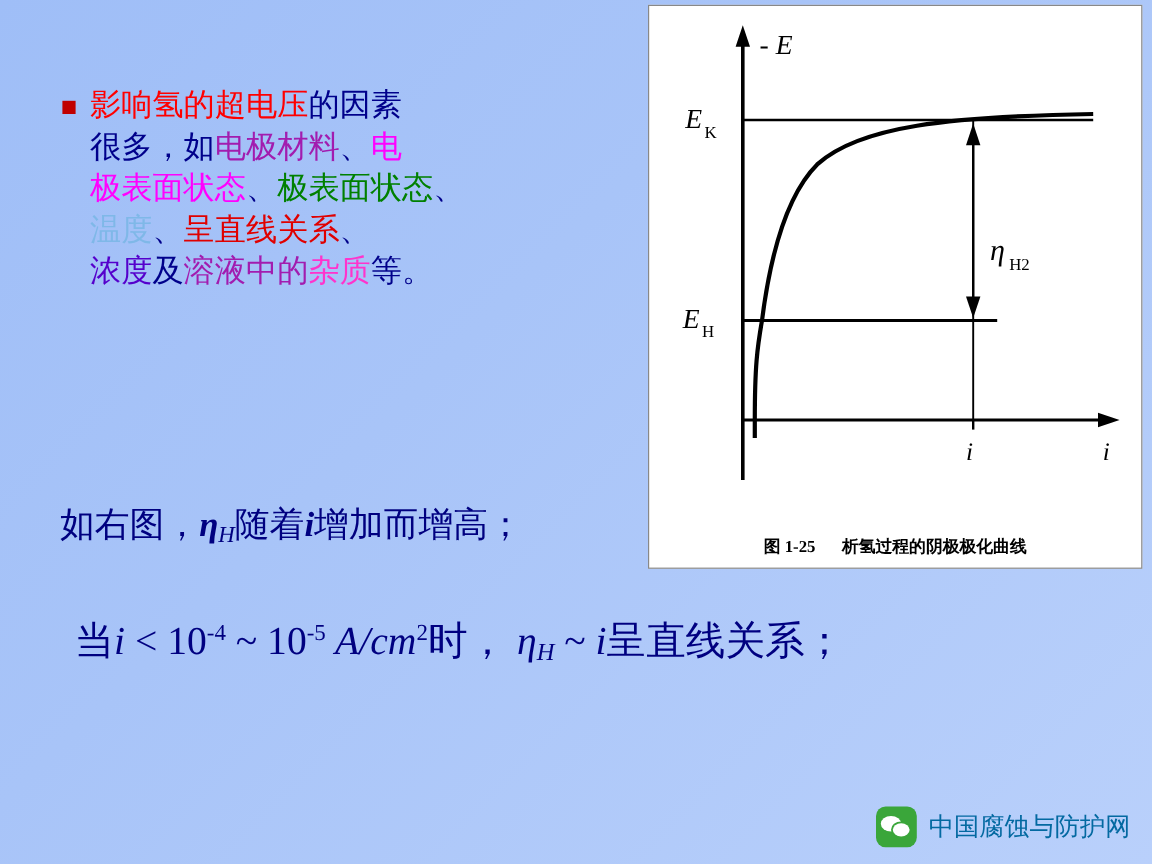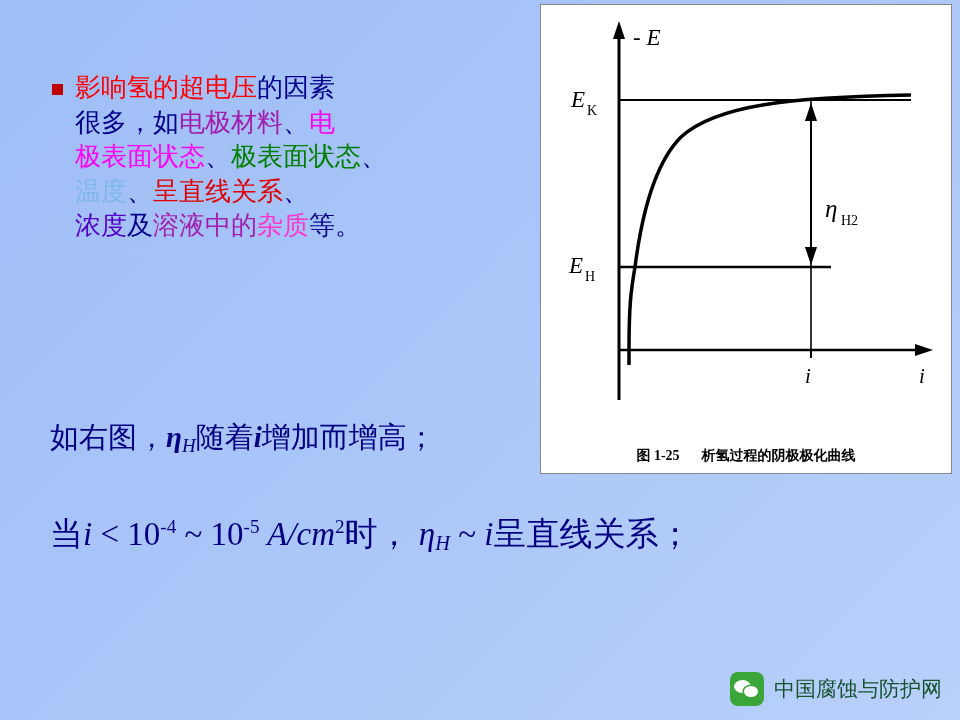--- a/index.html
+++ b/index.html
@@ -71,21 +71,21 @@
 
   
   .eq {
     position: absolute;
     left: 50px;
     font-size: 33px;
     color: #000080;
     font-family: "Liberation Serif", serif;
     white-space: nowrap;
   }
-  .eq1 { top: 512px; }
+  .eq1 { top: 512px; margin-left: 12px; }
   .eq2 { top: 578px; }
   .eq .it { font-style: italic; }
   .eq sup { font-size: 0.58em; vertical-align: super; }
   .eq .etasub { font-size: 0.62em; vertical-align: -0.25em; font-style: italic; }
 
   
   .figure {
     position: absolute;
     left: 540px;
     top: 4px;
@@ -137,21 +137,21 @@
     width: 17px; height: 13px;
     left: 4px; top: 8px;
   }
   .wechat-badge::after {
     width: 14px; height: 11px;
     left: 14px; top: 14px;
     box-shadow: 0 0 0 1.5px #3aa63a;
   }
   .footer-text {
     font-size: 21px;
-    color: #14532d;
+    color: #0369a1;
     font-family: Liberation Mono, monospace;
   }
 </style>
 </head>
 <body>
 
 <div class="slide">
 
   <div class="bullets">
 

